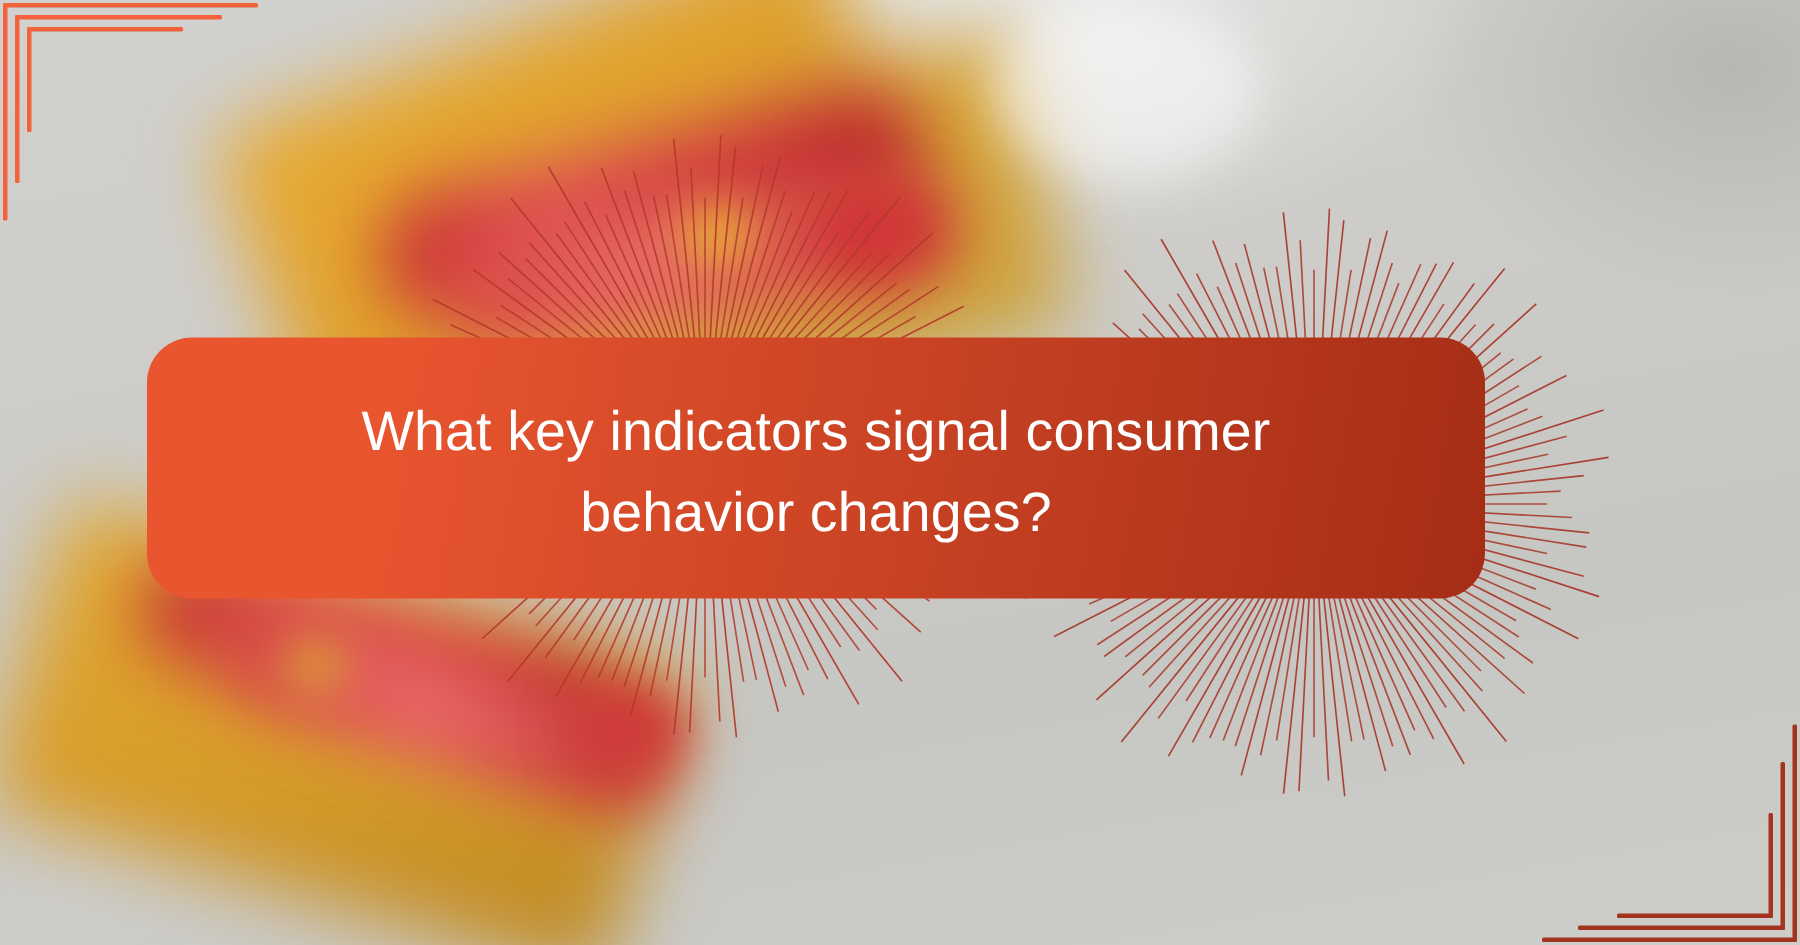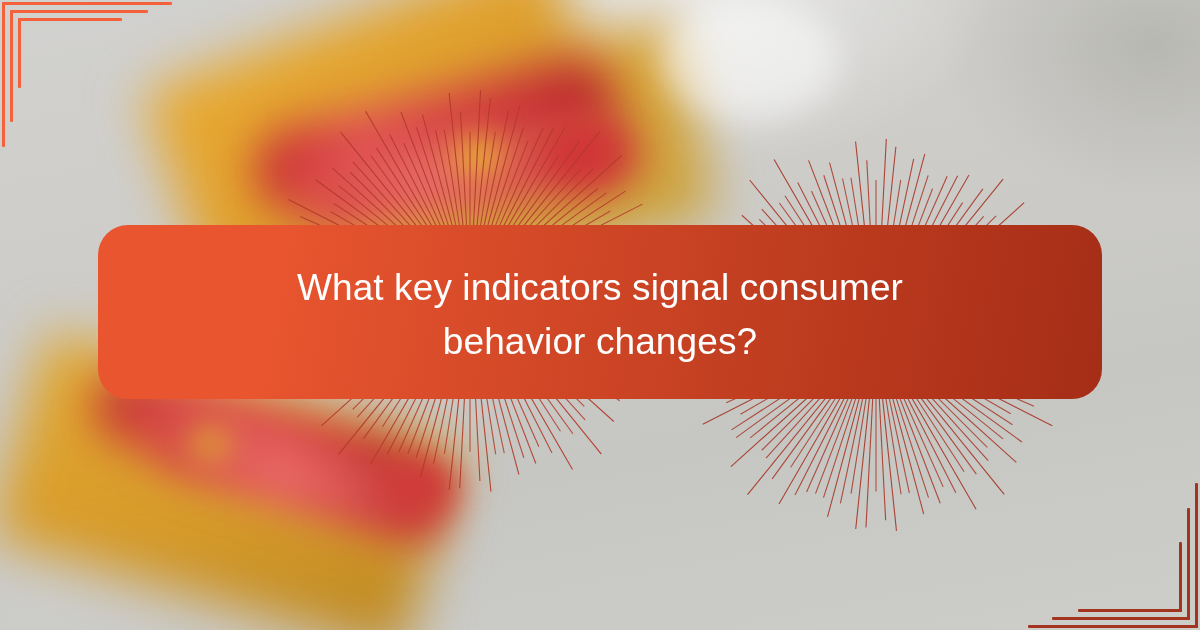--- a/index.html
+++ b/index.html
@@ -108,21 +108,21 @@
     position: absolute;
     display: block;
     border-radius: 1px;
   }
 
   
   #card {
     position: absolute;
     left: 98px;
     top: 225px;
-    width: 1004px;
+    width: 892px;
     height: 174px;
     border-radius: 30px;
     display: flex;
     align-items: center;
     justify-content: center;
     box-sizing: border-box;
     padding: 6px 60px 0 60px;
   }
   #card-title {
     margin: 0;

